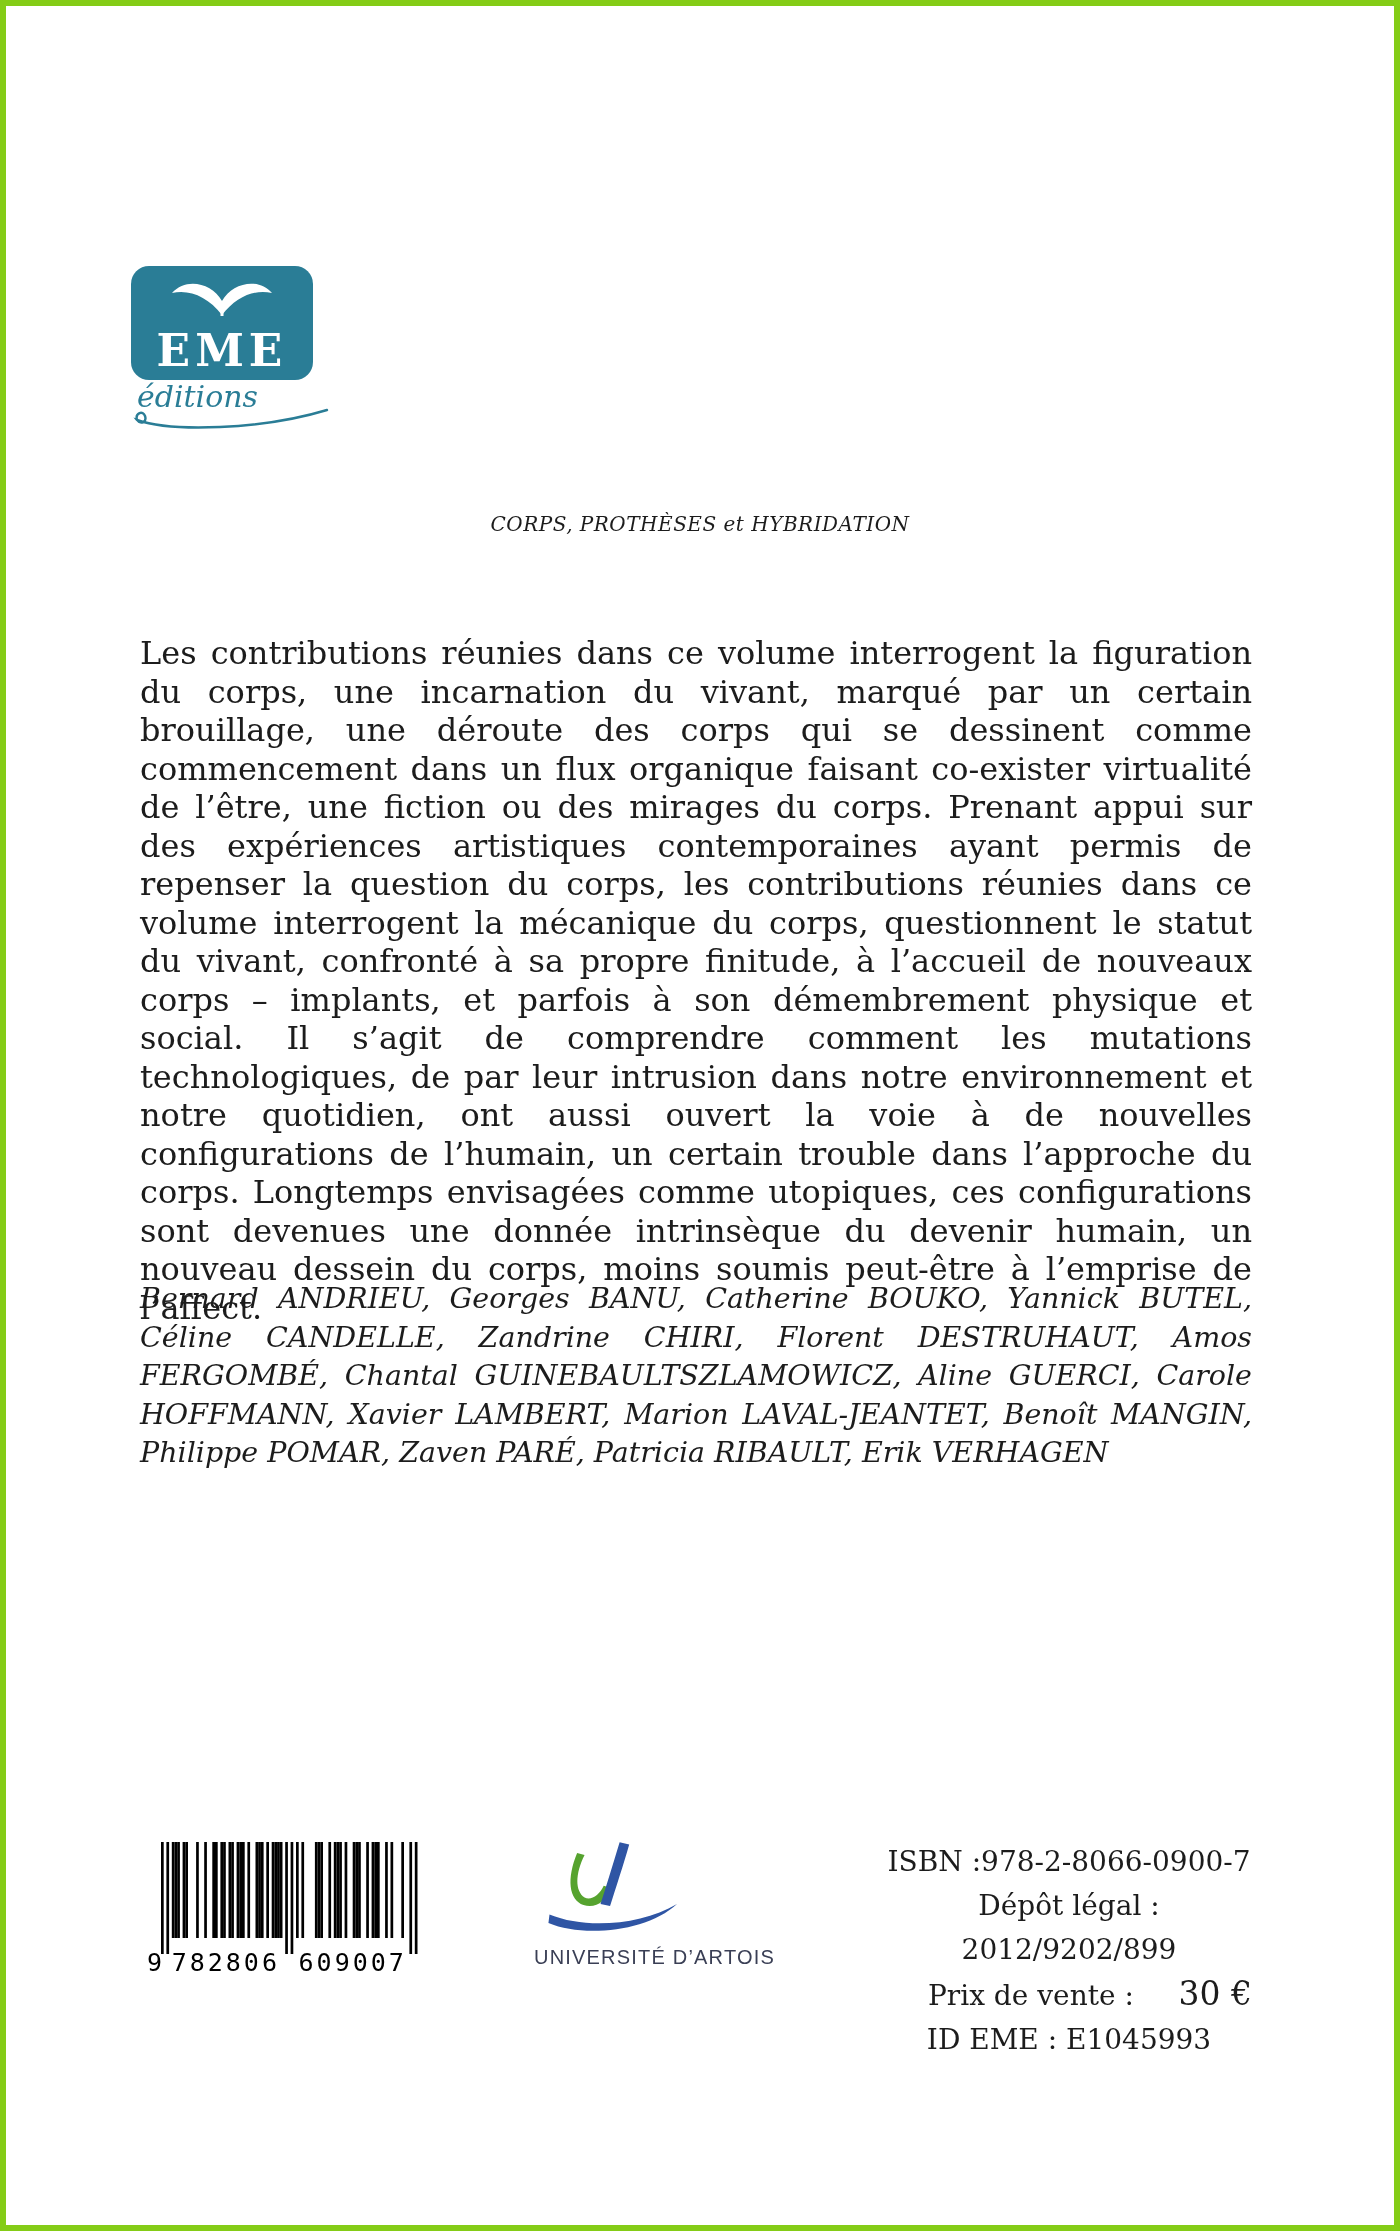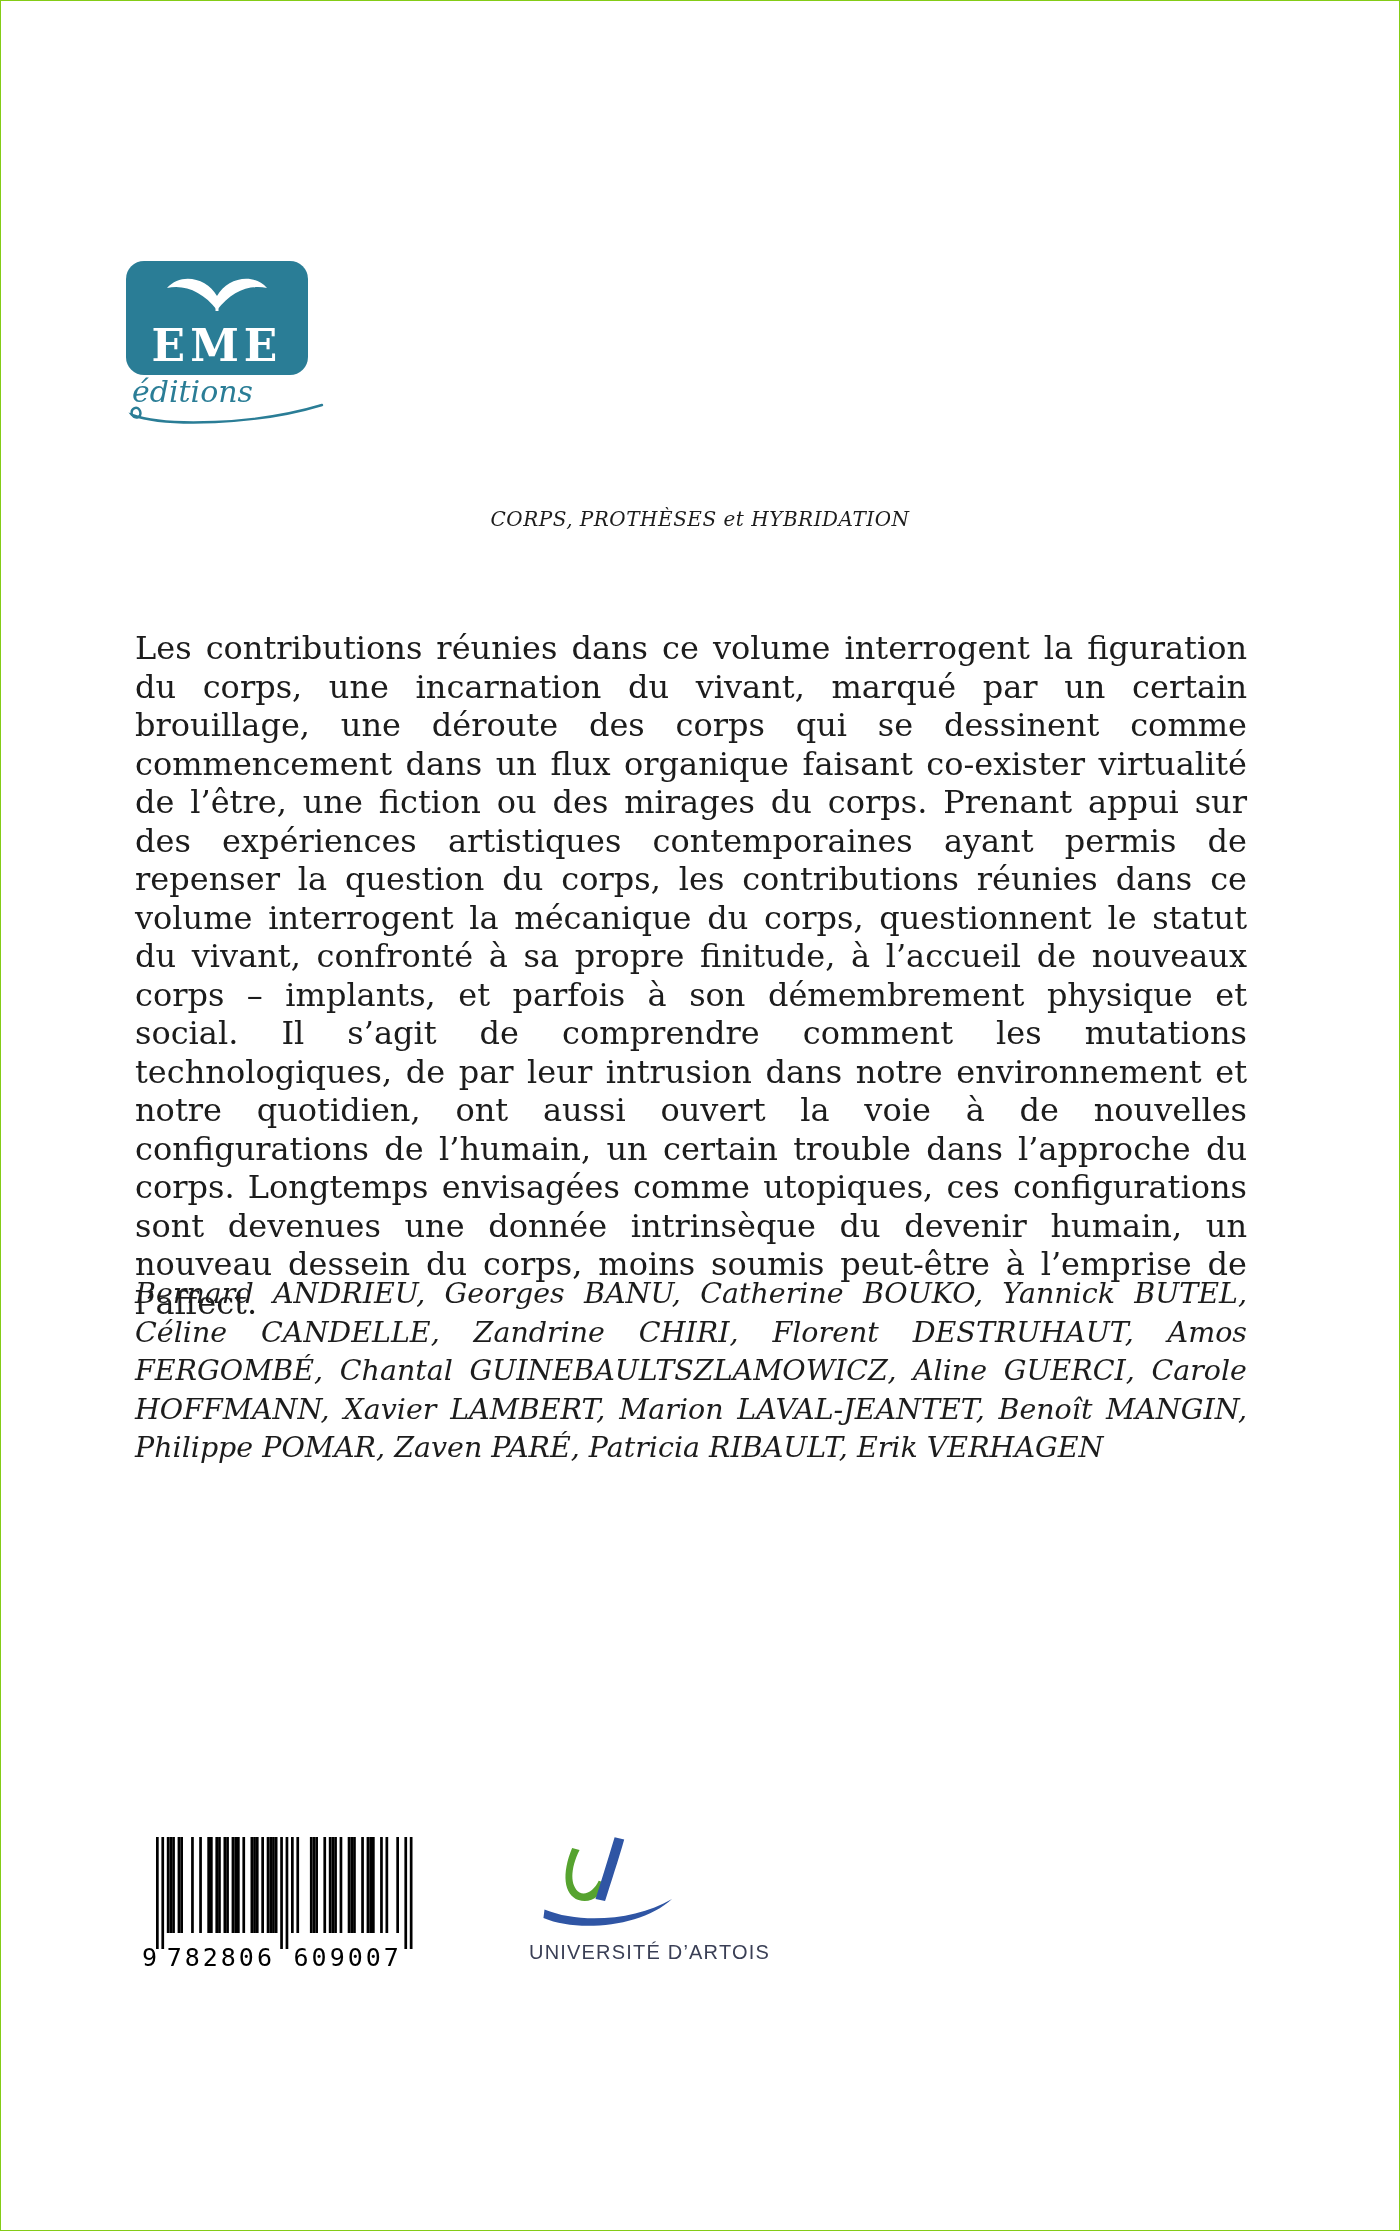--- a/index.html
+++ b/index.html
@@ -1,21 +1,21 @@
 <!DOCTYPE html>
 <html style="--brand-teal: #2a7d96; --artois-green: #56a32f; --artois-blue: #2f55a4;"><head>
 <meta charset="utf-8">
 <style>
   * { margin:0; padding:0; box-sizing:border-box; }
   body { background:#ffffff; }
   .page {
     position:relative; width:1400px; height:2231px; margin:0 auto;
     background:#ffffff; color:#1c1c1c;
     font-family:"DejaVu Serif","Liberation Serif",serif;
-    border:1px solid #84cc16; overflow:hidden;
+    border:6px solid #84cc16; overflow:hidden;
   }
 
   
   .eme-logo { position:absolute; left:125px; top:260px; width:200px; }
   .eme-box {
     width:182px; height:114px; background:var(--brand-teal,#2a7d96);
     border-radius:18px; position:relative;
     display:flex; flex-direction:column; align-items:center; justify-content:flex-end;
     padding-bottom:7px;
   }
@@ -160,14 +160,23 @@
 
   <div class="artois">
     <svg class="artois-mark" width="150" height="102" viewBox="0 0 140 96">
       <path d="M40 14 C30 38 32 58 46 63 C57 67 68 59 72 47 L65 45 C61 54 53 59 47 56 C38 50 38 34 47 16 Z" fill="#56a32f"></path>
       <path d="M80 4 C73 27 67 47 62 62 L71 64 C76 48 84 24 89 6 Z" fill="#2f55a4"></path>
       <path d="M14 72 C 48 86 100 82 134 62 C 106 88 46 94 13 80 Z" fill="#2f55a4"></path>
     </svg>
     <div class="artois-name">UNIVERSITÉ D’ARTOIS</div>
   </div>
 
+  <div class="imprint">
+    <div>ISBN :978-2-8066-0900-7</div>
+    <div>Dépôt légal : 2012/9202/899</div>
+    <div class="price-row">
+      <span>Prix de vente :</span>
+      <span class="price-value">30 €</span>
+    </div>
+    <div>ID EME : E1045993</div>
+  </div>
 
 </div>
 
 </body></html>

